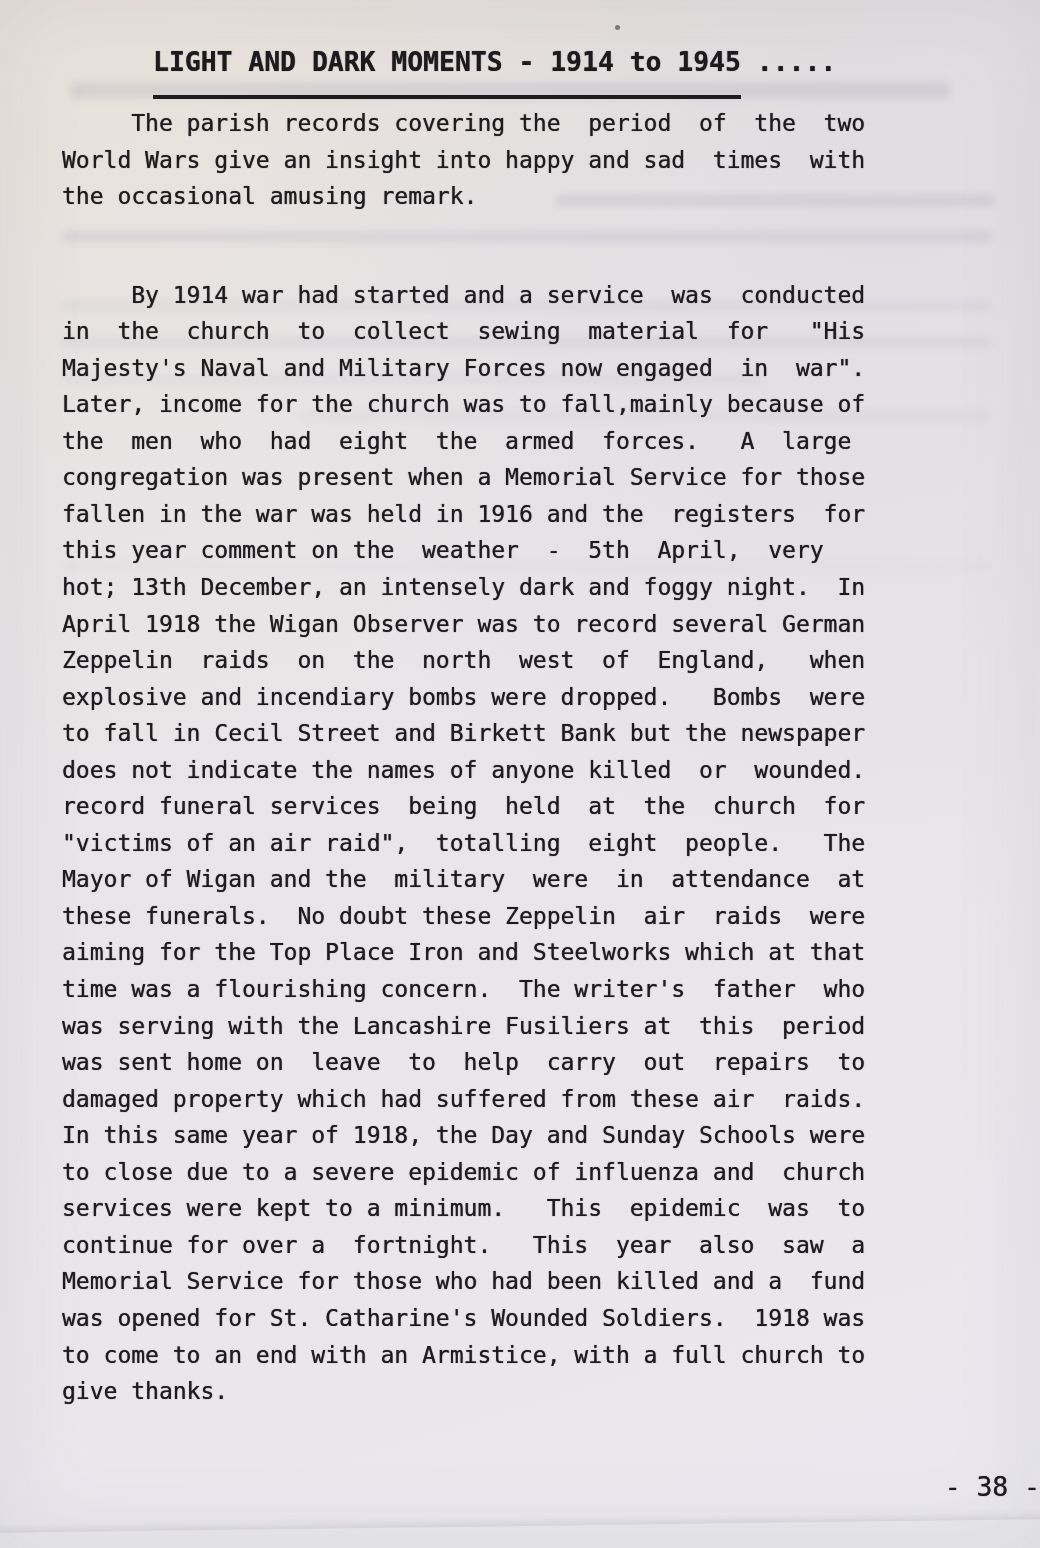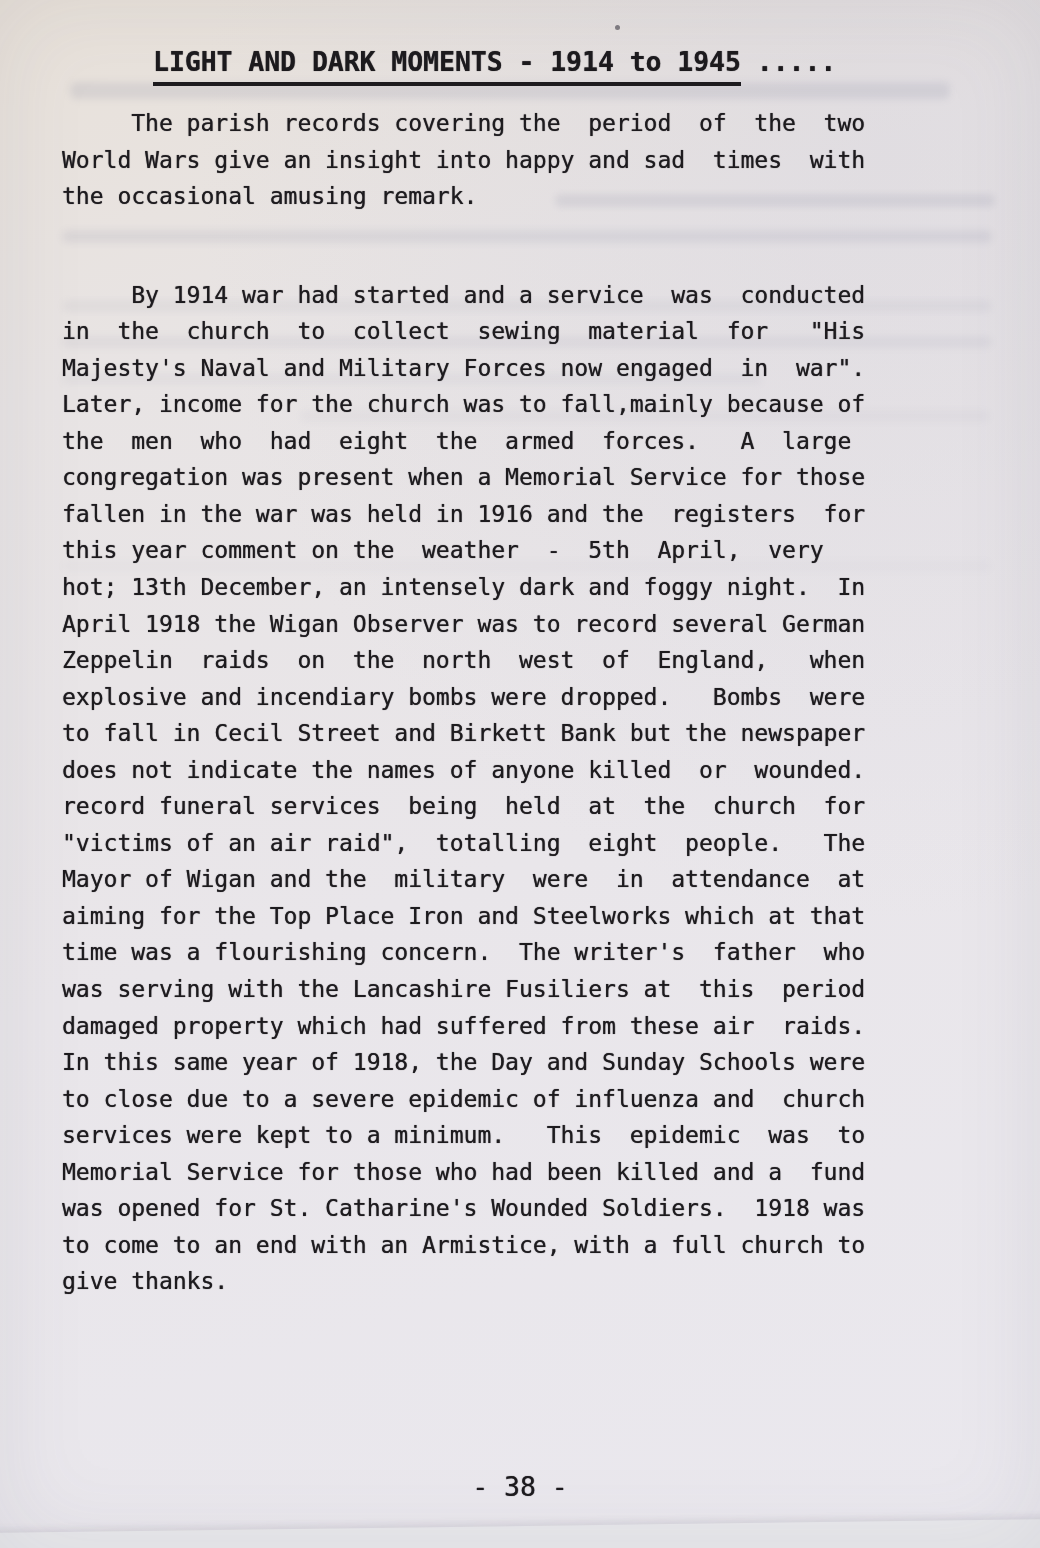--- a/index.html
+++ b/index.html
@@ -38,42 +38,42 @@
     position: absolute;
     top: 27px;
     left: 153px;
     font-size: 26.4px;
     line-height: 34px;
     font-weight: bold;
     white-space: pre;
   }
   .title .underlined {
     border-bottom: 4px solid var(--ink, #1d1b1e);
-    padding-bottom: 5px;
+    padding-bottom: 18px;
   }
   .doc-body {
     position: absolute;
     top: 105px;
     left: 62px;
     width: 930px;
     font-size: 23px;
     line-height: 36.55px;
   }
   .para { margin: 0; }
   .para + .para { margin-top: 62px; }
   .line {
     white-space: pre;
     height: 36.55px;
   }
   .page-number {
     position: absolute;
     top: 1470px;
     left: 0;
     right: 0;
-    text-align: center;
+    text-align: right;
     font-size: 26.4px;
     line-height: 34px;
   }
   
   .ghost {
     position: absolute;
     border-radius: 6px;
     background: rgba(118,122,148,0.30);
     filter: blur(3.5px);
     pointer-events: none;
@@ -131,27 +131,30 @@
         <div class="line">this year comment on the  weather  -  5th  April,  very</div>
         <div class="line">hot; 13th December, an intensely dark and foggy night.  In</div>
         <div class="line">April 1918 the Wigan Observer was to record several German</div>
         <div class="line">Zeppelin  raids  on  the  north  west  of  England,   when</div>
         <div class="line">explosive and incendiary bombs were dropped.   Bombs  were</div>
         <div class="line">to fall in Cecil Street and Birkett Bank but the newspaper</div>
         <div class="line">does not indicate the names of anyone killed  or  wounded.</div>
         <div class="line">record funeral services  being  held  at  the  church  for</div>
         <div class="line">"victims of an air raid",  totalling  eight  people.   The</div>
         <div class="line">Mayor of Wigan and the  military  were  in  attendance  at</div>
+        <div class="line">these funerals.  No doubt these Zeppelin  air  raids  were</div>
         <div class="line">aiming for the Top Place Iron and Steelworks which at that</div>
         <div class="line">time was a flourishing concern.  The writer's  father  who</div>
         <div class="line">was serving with the Lancashire Fusiliers at  this  period</div>
+        <div class="line">was sent home on  leave  to  help  carry  out  repairs  to</div>
         <div class="line">damaged property which had suffered from these air  raids.</div>
         <div class="line">In this same year of 1918, the Day and Sunday Schools were</div>
         <div class="line">to close due to a severe epidemic of influenza and  church</div>
         <div class="line">services were kept to a minimum.   This  epidemic  was  to</div>
+        <div class="line">continue for over a  fortnight.   This  year  also  saw  a</div>
         <div class="line">Memorial Service for those who had been killed and a  fund</div>
         <div class="line">was opened for St. Catharine's Wounded Soldiers.  1918 was</div>
         <div class="line">to come to an end with an Armistice, with a full church to</div>
         <div class="line">give thanks.</div>
       </div>
     </div>
 
   <div class="page-number typed">- 38 -</div>
 
   <div class="bottom-edge"></div>

